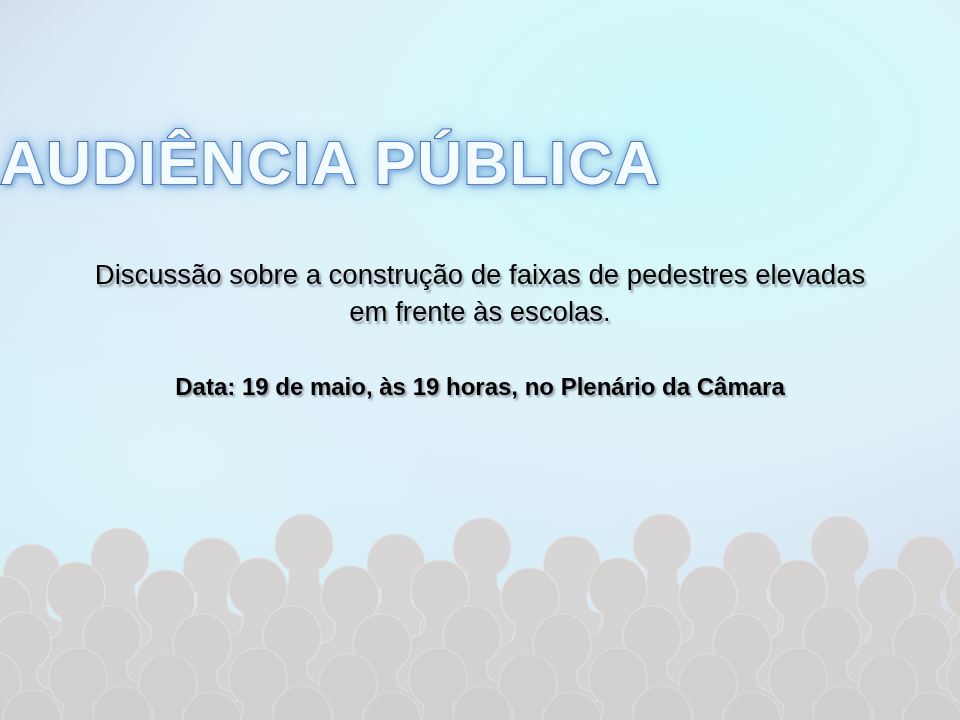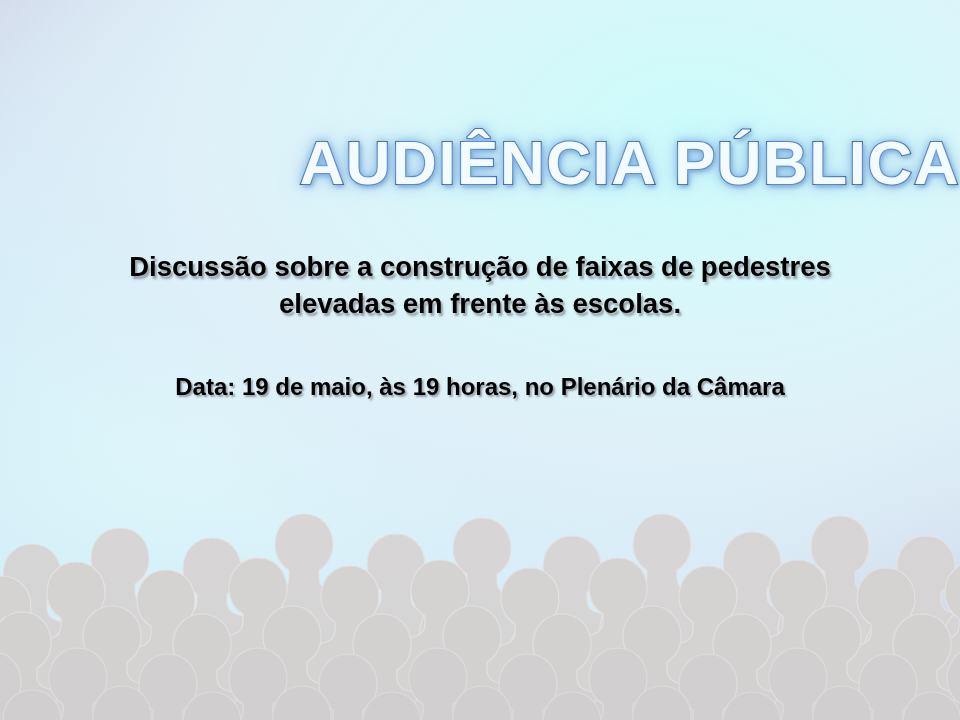--- a/index.html
+++ b/index.html
@@ -32,21 +32,21 @@
     pointer-events: none;
   }
   .crowd svg { display: block; width: 100%; height: 100%; }
 
   
   .title-wrap {
     position: absolute;
     top: 130px;
     left: 0;
     width: 100%;
-    text-align: right;
+    text-align: left;
   }
   .title {
     display: inline-block;
     margin: 0;
     font-size: 62px;
     line-height: 1.05;
     font-weight: 700;
     letter-spacing: 1.5px;
     color: #f4fbff;
     -webkit-text-stroke: 2.2px #1d3f80;
@@ -61,25 +61,25 @@
 
   
   .subtitle-wrap {
     position: absolute;
     top: 249px;
     left: 0;
     width: 100%;
     text-align: center;
   }
   .subtitle {
-    margin: 0 auto;
+    margin: 8px auto;
     width: 790px;
     font-size: 27.5px;
     line-height: 1.34;
-    font-weight: 700;
+    font-weight: 400;
     color: #000000;
     text-shadow: 2px 2.5px 2.2px rgba(90,90,100,0.55);
   }
 
   .date-wrap {
     position: absolute;
     top: 371px;
     left: 0;
     width: 100%;
     text-align: center;

